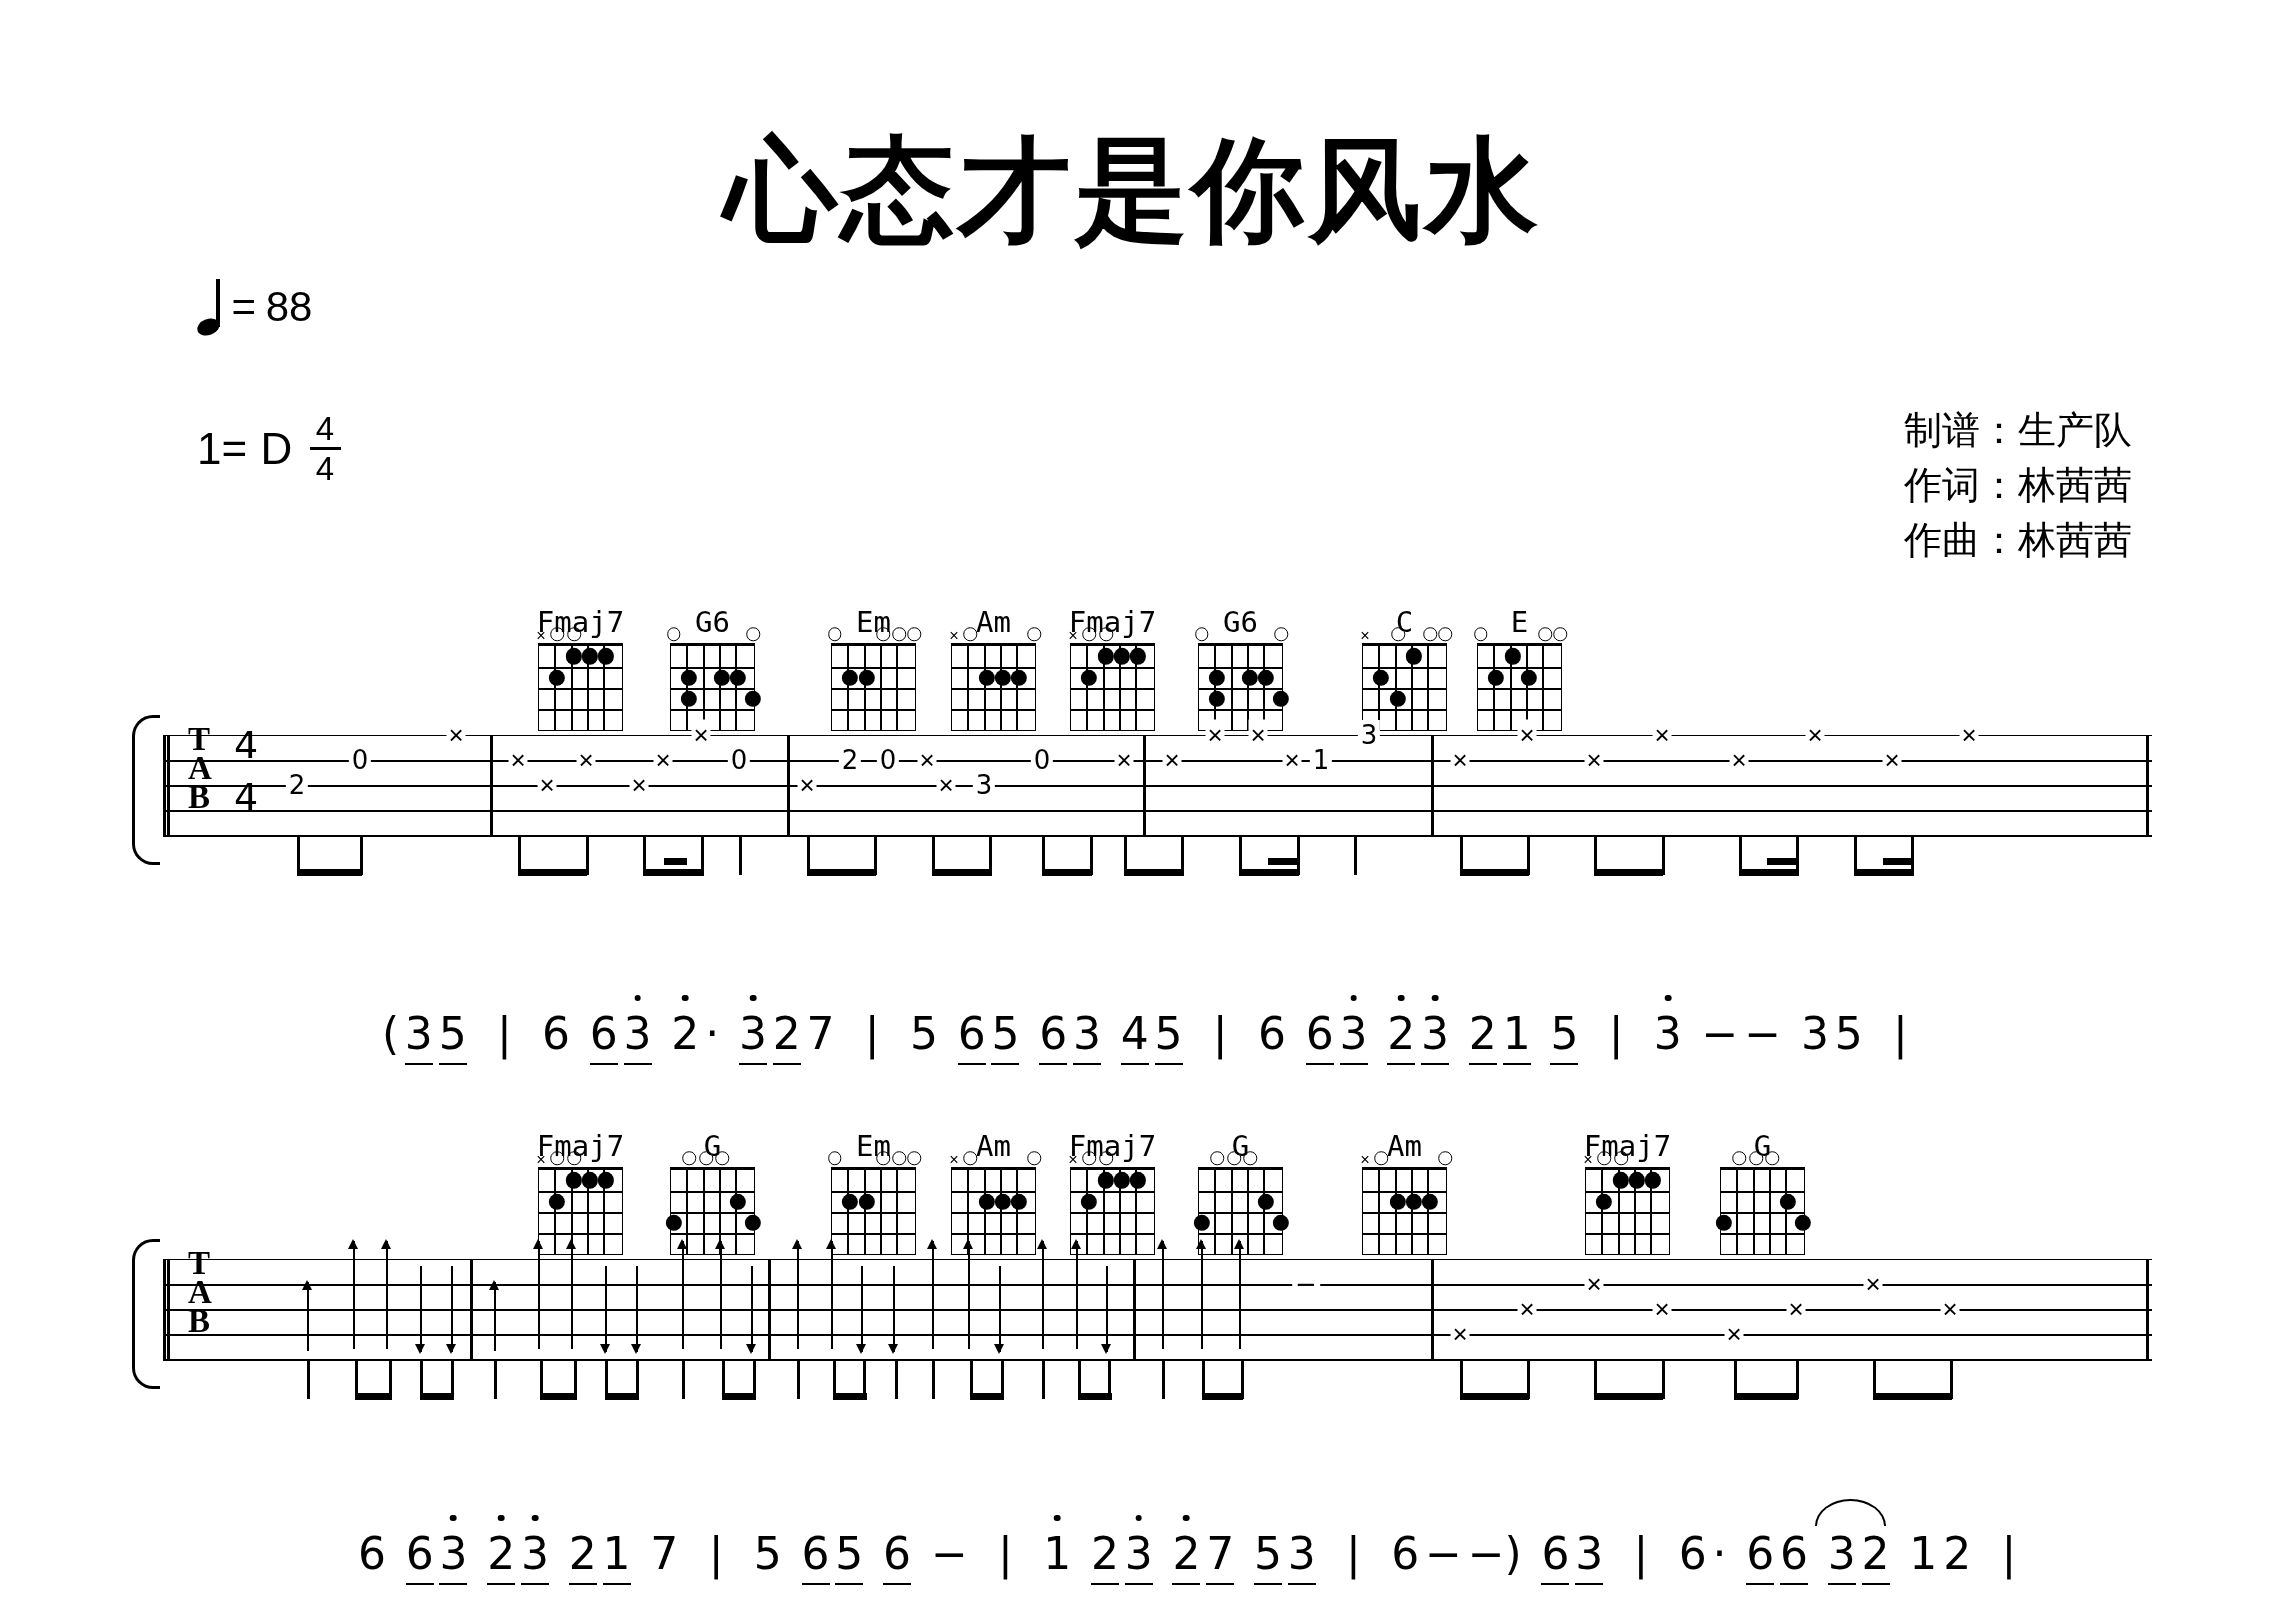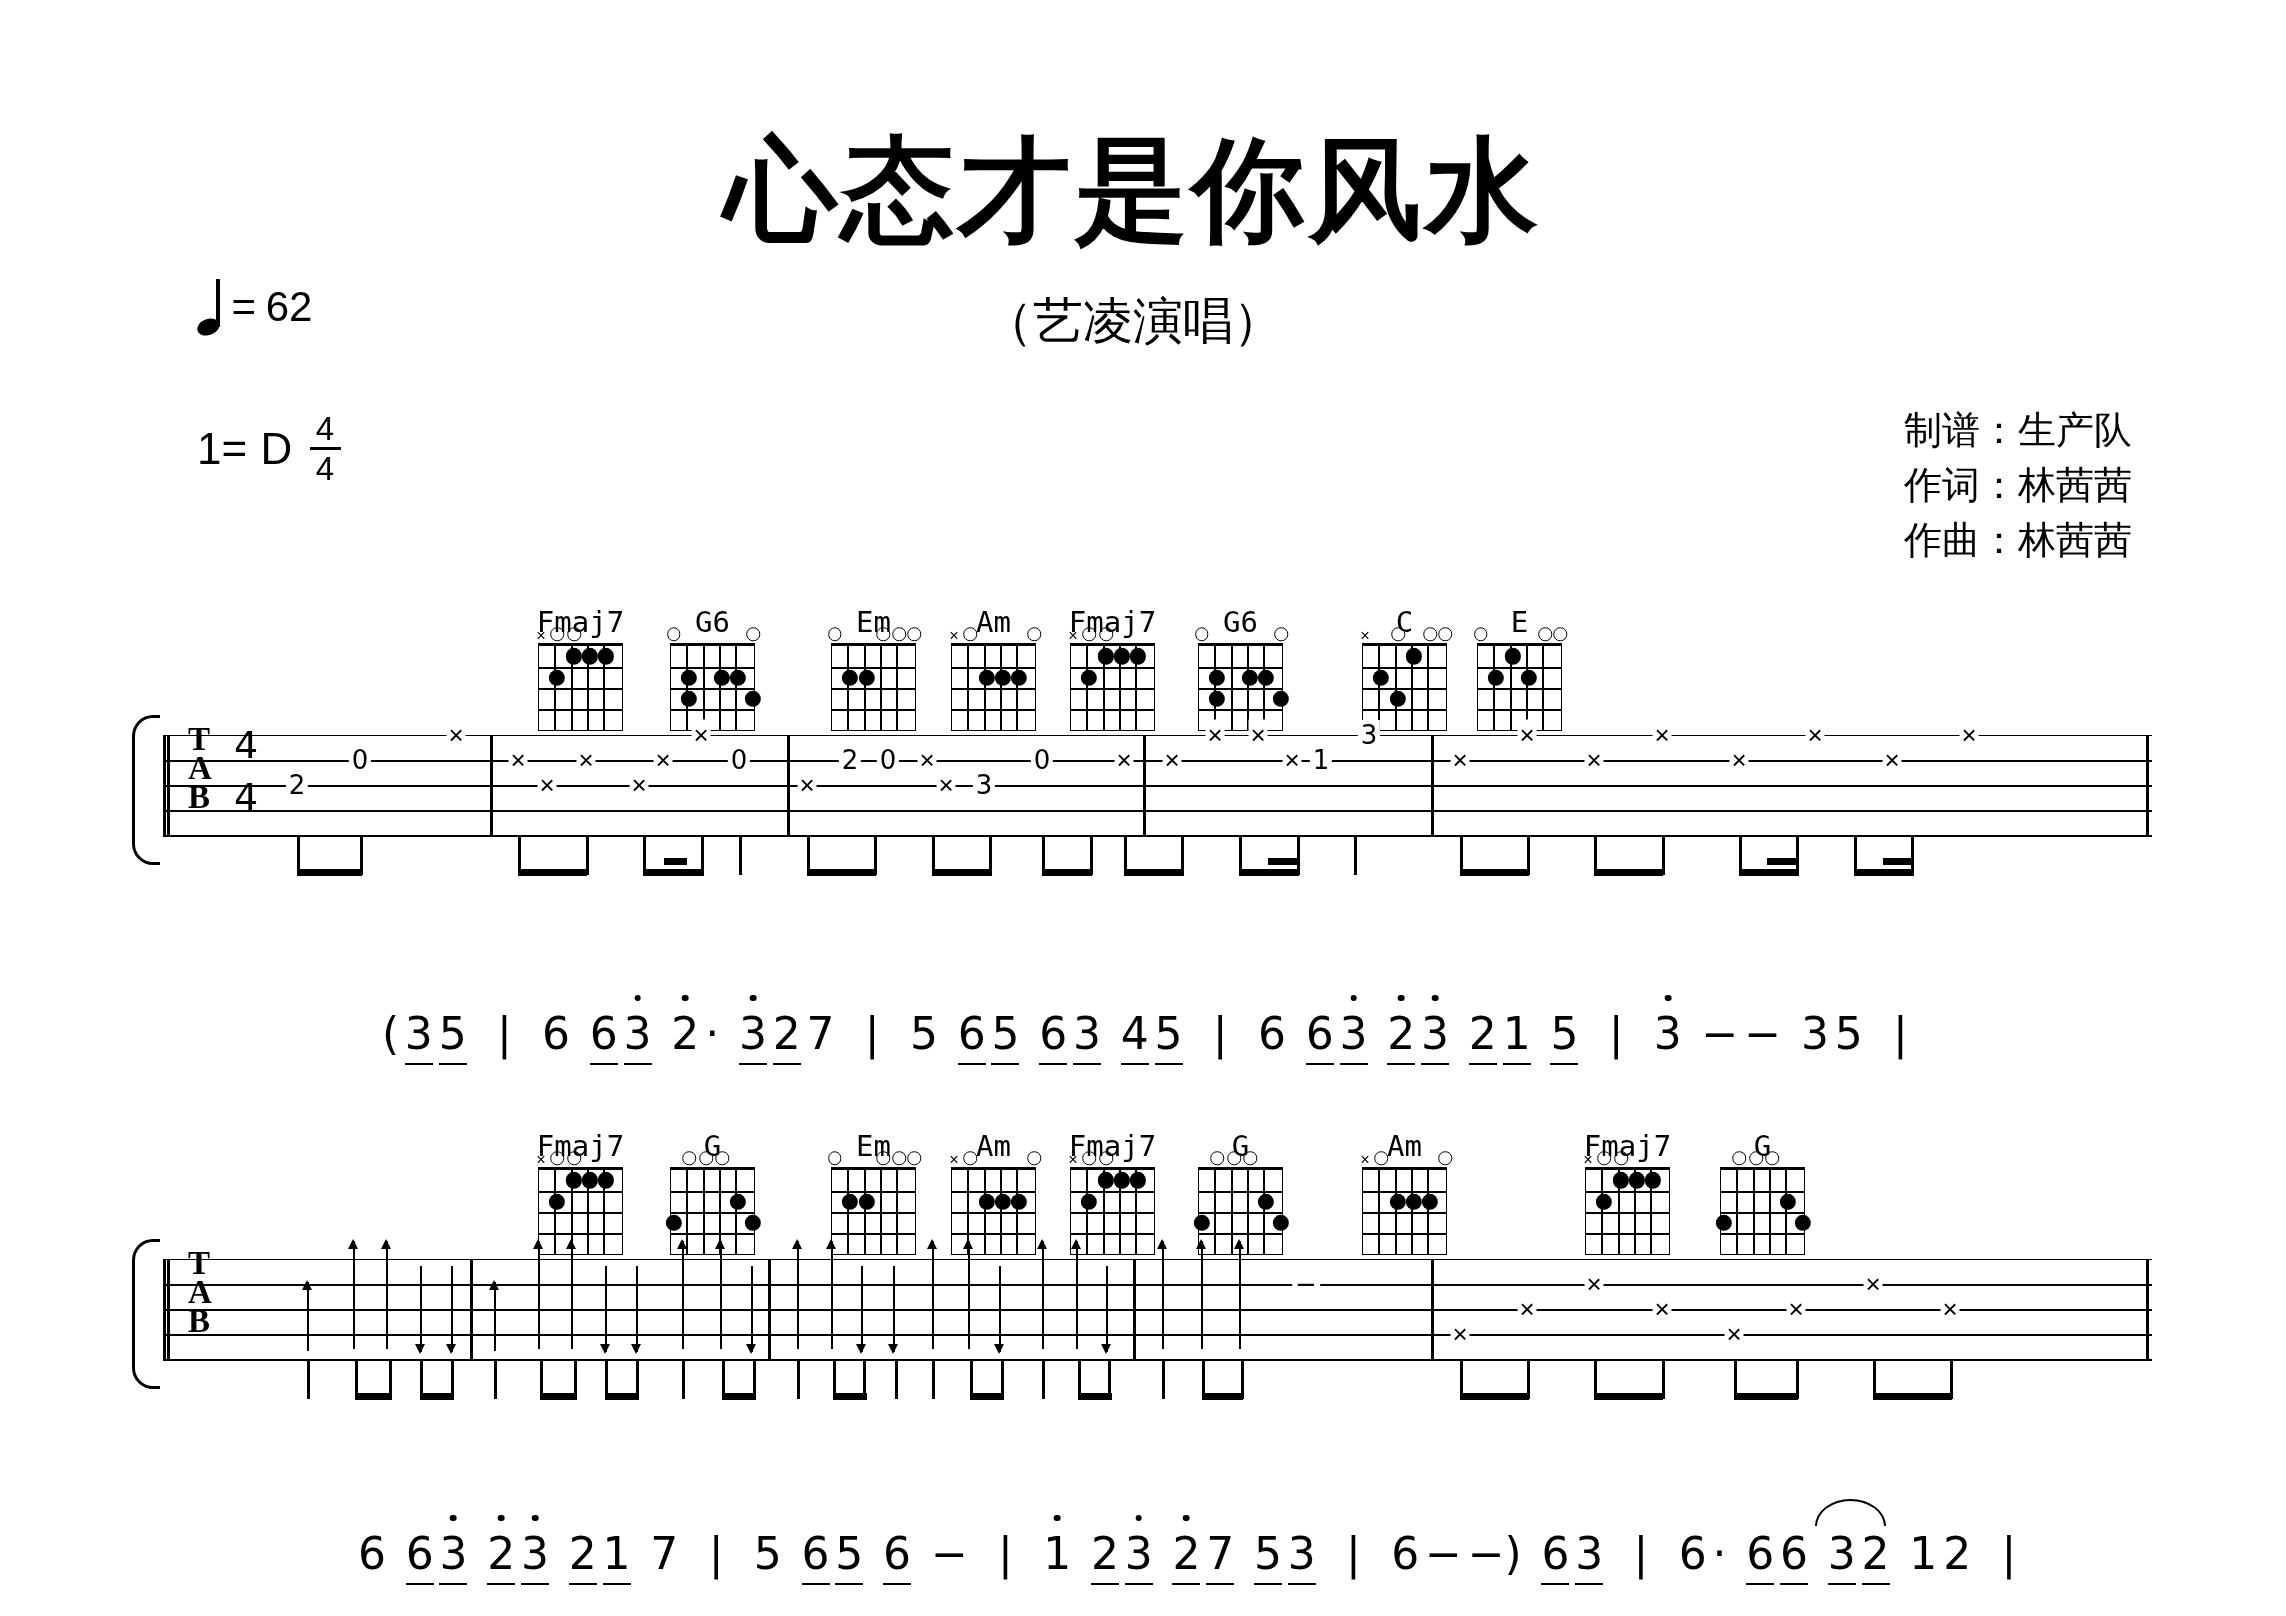--- a/index.html
+++ b/index.html
@@ -286,26 +286,25 @@
     border-bottom: none;
     border-radius: 50% 50% 0 0 / 100% 100% 0 0;
   }
 </style>
 </head>
 <body>
 
 <div class="sheet">
 
   <div class="title">心态才是你风水</div>
-  <div class="subtitle">（艺凌演唱）</div>
 
   <div class="tempo">
     <span class="quarter-note"></span>
     <span>=</span>
-    <span>62</span>
+    <span>88</span>
   </div>
 
   <div class="keyline">
     <span>1=</span>
     <span>D</span>
     <span class="timesig">
       <span>4</span>
       <span class="bar"></span>
       <span>4</span>
     </span>

